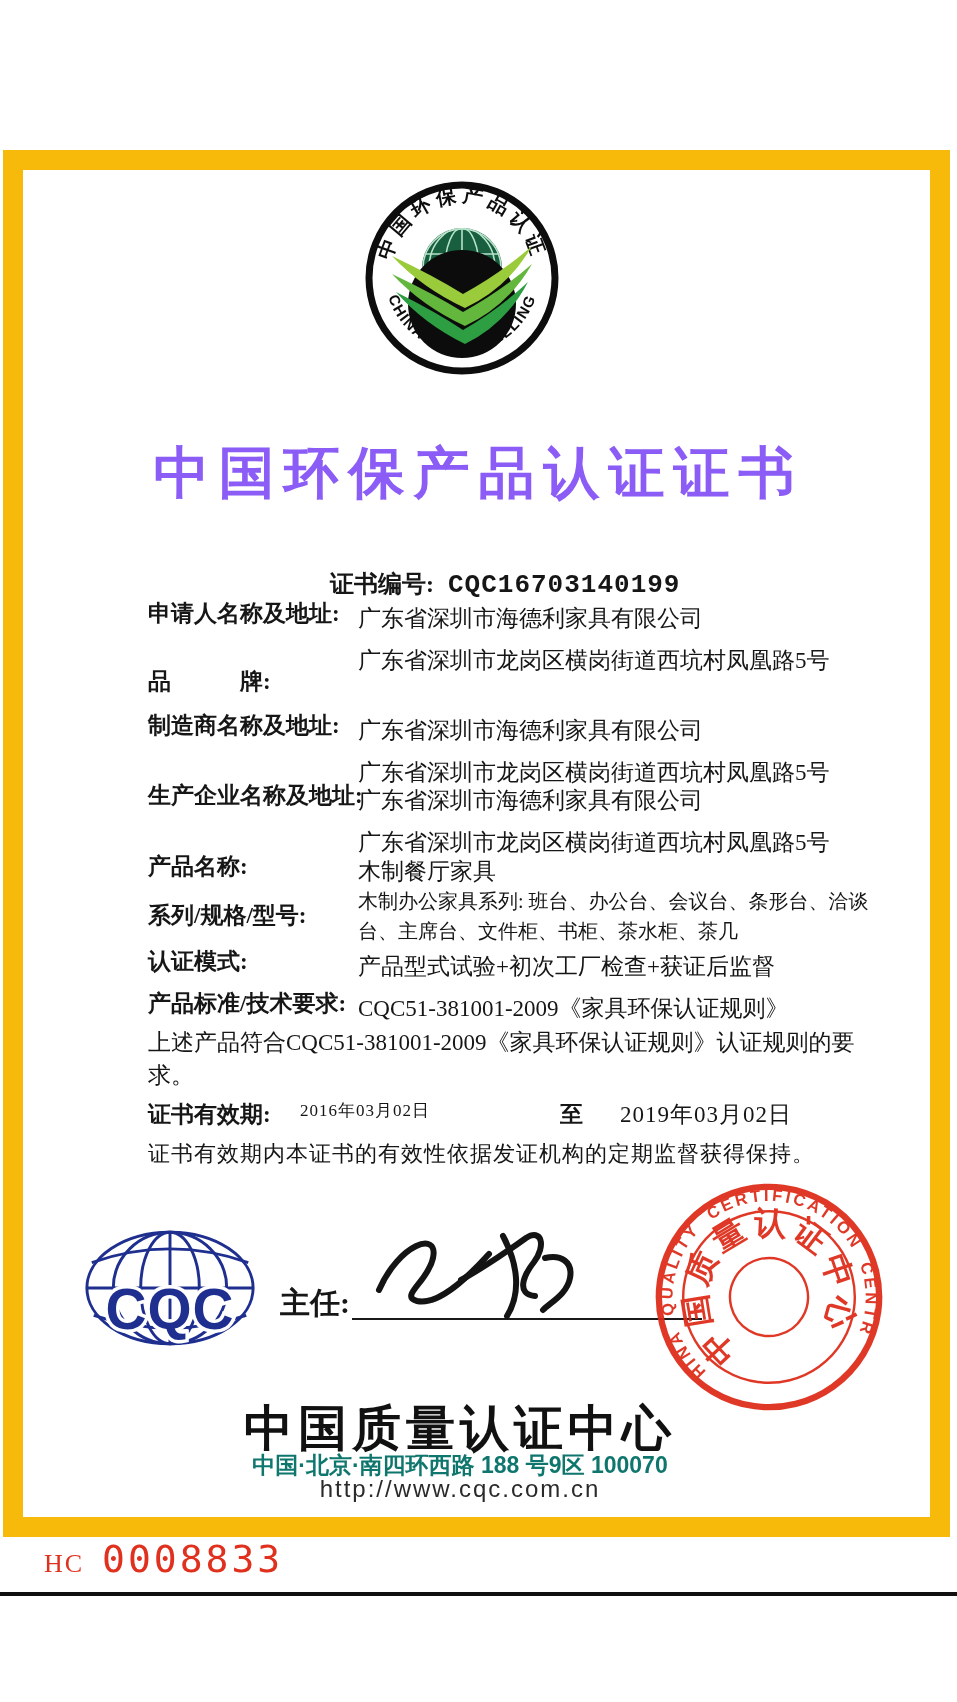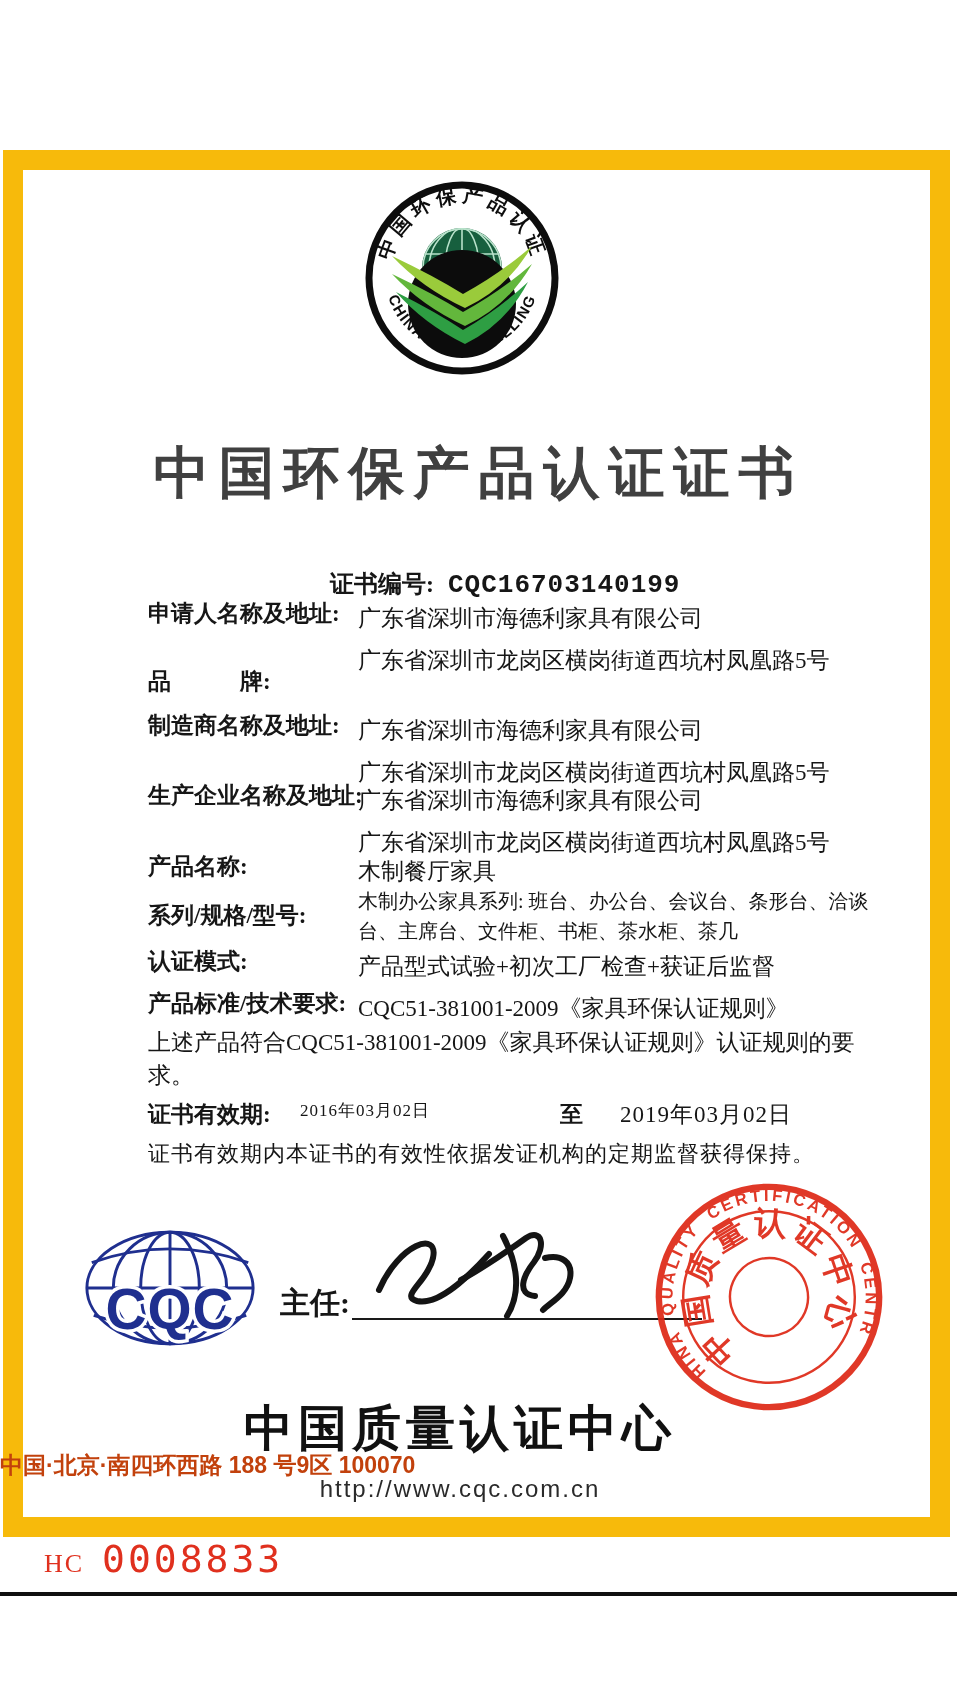--- a/index.html
+++ b/index.html
@@ -16,21 +16,21 @@
          border:20px solid var(--border-yellow);box-sizing:border-box;}
 
   
   .eco-logo{position:absolute;left:362px;top:178px;width:200px;height:200px;}
   .eco-logo .ring{fill:#ffffff;stroke:#0d0d0d;stroke-width:7px;}
   .eco-cn{font-family:"Liberation Sans",sans-serif;font-weight:bold;font-size:20px;letter-spacing:5px;fill:#0d0d0d;}
   .eco-en{font-family:"Liberation Sans",sans-serif;font-weight:bold;font-size:15px;letter-spacing:1.5px;fill:#0d0d0d;}
 
   
   .title{position:absolute;left:0;top:436px;width:957px;text-align:center;
-         font-family:"Liberation Sans",sans-serif;font-weight:bold;font-size:56px;letter-spacing:9px;color:#404040;}
+         font-family:"Liberation Sans",sans-serif;font-weight:bold;font-size:56px;letter-spacing:9px;color:#8b5cf6;}
 
   .certno{position:absolute;left:330px;top:568px;font-size:24px;font-weight:bold;}
   .certno .val{font-family:Liberation Mono, monospace;font-size:26px;margin-left:14px;letter-spacing:1px;}
 
   .row-label{position:absolute;left:148px;font-size:23px;font-weight:bold;white-space:nowrap;}
   .row-lines{position:absolute;left:358px;width:540px;font-size:23px;line-height:42px;white-space:nowrap;}
   .row-lines.small{font-size:20px;line-height:30px;width:540px;}
 
   .statement{position:absolute;left:148px;width:700px;font-size:23px;line-height:33px;white-space:nowrap;}
   .validity-label{position:absolute;left:148px;top:1099px;font-size:23px;font-weight:bold;}
@@ -53,22 +53,22 @@
   
   .stamp{position:absolute;left:652px;top:1180px;width:234px;height:234px;opacity:.93;}
   .stamp circle{fill:none;stroke:var(--stamp-red);}
   .stamp-en{font-family:"Liberation Sans",sans-serif;font-weight:bold;font-size:17px;
             letter-spacing:3px;word-spacing:7px;fill:var(--stamp-red);}
   .stamp-cn{font-family:"Liberation Sans",sans-serif;font-weight:bold;font-size:33px;
             letter-spacing:5px;fill:var(--stamp-red);}
 
   .footer-org{position:absolute;left:0;top:1396px;width:920px;text-align:center;
               font-family:"Liberation Sans",sans-serif;font-weight:bold;font-size:49px;letter-spacing:5px;color:#111;}
-  .footer-addr{position:absolute;left:0;top:1450px;width:920px;
-               font-family:"Liberation Sans",sans-serif;font-weight:bold;font-size:23px;color:#c2410c;}
+  .footer-addr{position:absolute;left:0;top:1450px;width:920px;text-align:center;
+               font-family:"Liberation Sans",sans-serif;font-weight:bold;font-size:23px;color:#0f766e;}
   .footer-url{position:absolute;left:0;top:1475px;width:920px;text-align:center;
               font-family:"Liberation Sans",sans-serif;font-size:24px;letter-spacing:2px;color:#2a2a2a;}
 
   .serial-prefix{position:absolute;left:44px;top:1549px;font-family:"Liberation Serif",serif;
                  font-size:26px;color:var(--serial-red);letter-spacing:2px;}
   .serial-number{position:absolute;left:102px;top:1537px;font-family:"DejaVu Sans Mono",monospace;
                  font-size:38px;font-weight:normal;color:var(--serial-red);letter-spacing:3px;}
   .bottom-line{position:absolute;left:0;top:1592px;width:957px;height:4px;background:#101010;}
 </style>
 </head>

